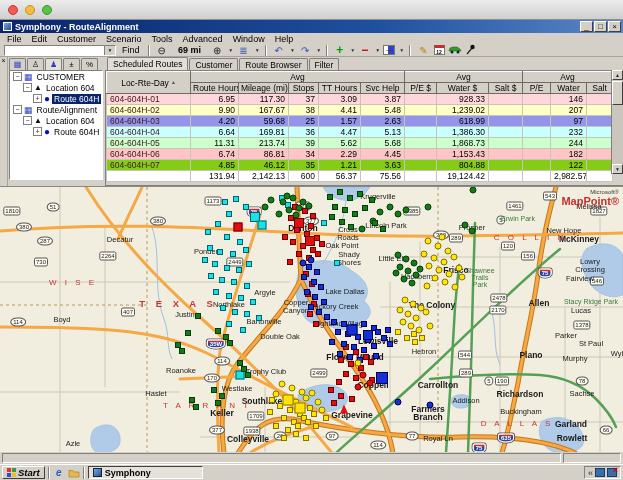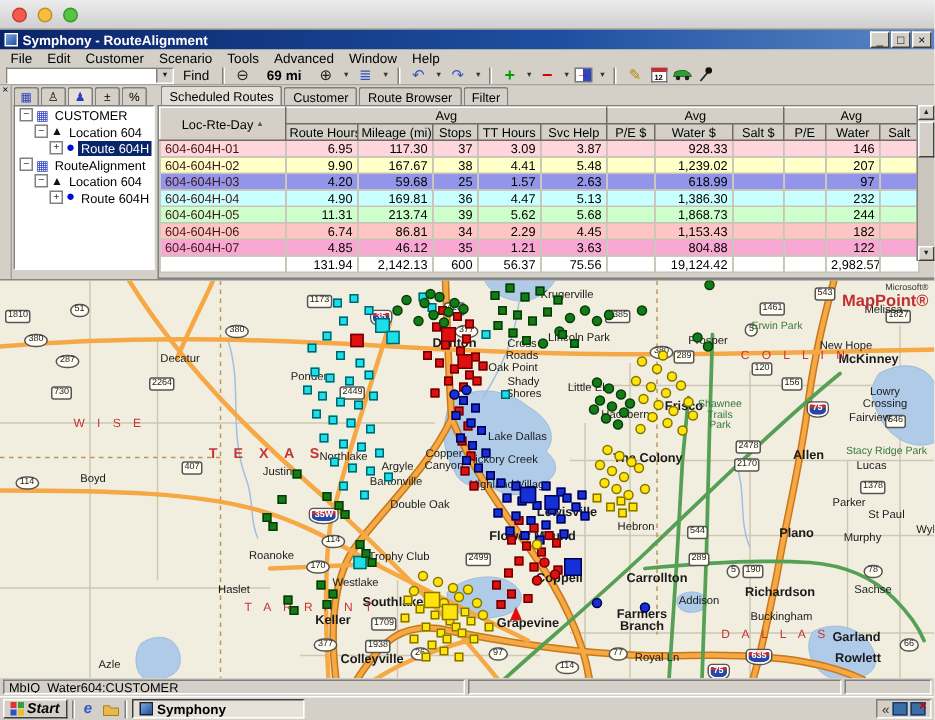--- a/index.html
+++ b/index.html
@@ -345,21 +345,21 @@
                 <td>2.63</td>
                 <td></td>
                 <td>618.99</td>
                 <td></td>
                 <td></td>
                 <td>97</td>
                 <td></td>
               </tr>
               <tr style="background: rgb(200, 255, 255);">
                 <td class="id">604-604H-04</td>
-                <td>4.90</td>
+                <td>6.64</td>
                 <td>169.81</td>
                 <td>36</td>
                 <td>4.47</td>
                 <td>5.13</td>
                 <td></td>
                 <td>1,386.30</td>
                 <td></td>
                 <td></td>
                 <td>232</td>
                 <td></td>
@@ -385,21 +385,21 @@
                 <td>34</td>
                 <td>2.29</td>
                 <td>4.45</td>
                 <td></td>
                 <td>1,153.43</td>
                 <td></td>
                 <td></td>
                 <td>182</td>
                 <td></td>
               </tr>
-              <tr style="background: #f9a8d4;">
+              <tr style="background: #84cc16;">
                 <td class="id">604-604H-07</td>
                 <td>4.85</td>
                 <td>46.12</td>
                 <td>35</td>
                 <td>1.21</td>
                 <td>3.63</td>
                 <td></td>
                 <td>804.88</td>
                 <td></td>
                 <td></td>
@@ -491,21 +491,21 @@
         <div class="city" style="left: 206px; top: 64px;">Ponder</div>
         <div class="city b" style="left: 303px; top: 41px;">Denton</div>
         <div class="city" style="left: 181px; top: 183px;">Roanoke</div>
         <div class="city" style="left: 237px; top: 201px;">Westlake</div>
         <div class="city" style="left: 266px; top: 184px;">Trophy Club</div>
         <div class="city b" style="left: 262px; top: 214px;">Southlake</div>
         <div class="city b" style="left: 222px; top: 226px;">Keller</div>
         <div class="city" style="left: 156px; top: 206px;">Haslet</div>
         <div class="city b" style="left: 248px; top: 252px;">Colleyville</div>
         <div class="city b" style="left: 352px; top: 228px;">Grapevine</div>
-        <div class="city" style="left: 265px; top: 124px;">Argyle</div>
+        <div class="city" style="left: 265px; top: 105px;">Argyle</div>
         <div class="city" style="left: 296px; top: 115px;">Copper</div>
         <div class="city" style="left: 296px; top: 123px;">Canyon</div>
         <div class="city" style="left: 264px; top: 134px;">Bartonville</div>
         <div class="city" style="left: 280px; top: 149px;">Double Oak</div>
         <div class="city" style="left: 340px; top: 136px;">Highland Village</div>
         <div class="city" style="left: 345px; top: 104px;">Lake Dallas</div>
         <div class="city" style="left: 335px; top: 119px;">Hickory Creek</div>
         <div class="city b" style="left: 378px; top: 154px;">Lewisville</div>
         <div class="city b" style="left: 355px; top: 170px;">Flower Mound</div>
         <div class="city b" style="left: 373px; top: 198px;">Coppell</div>
@@ -852,21 +852,20 @@
         <div class="mk" style="left: 288px; top: 213px; width: 11px; height: 11px; background: rgb(255, 228, 12); border: 1px solid rgb(133, 116, 0);"></div>
         <div class="mk" style="left: 300px; top: 221px; width: 11px; height: 11px; background: rgb(255, 228, 12); border: 1px solid rgb(133, 116, 0);"></div>
       </div>
     <div class="logo">
       <div class="l1">Microsoft®</div>
       <div class="l2">MapPoint®</div>
     </div>
   </div>
 
   <div class="statusbar">
-    <span class="spanel" style="width:308px">MbIQ_Water604:CUSTOMER</span>
     <span class="spanel" style="flex:1"></span>
     <span class="spanel" style="width:58px"></span>
   </div>
 
   <div class="taskbar">
     <span class="start-btn">
       <span class="flag">
         <i style="background:#E03434"></i>
           <i style="background:#35A035"></i>
         <i style="background:#3050C8"></i>

